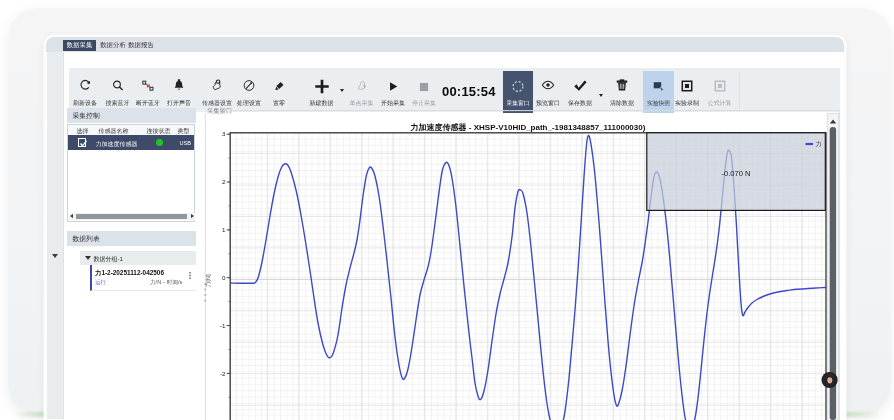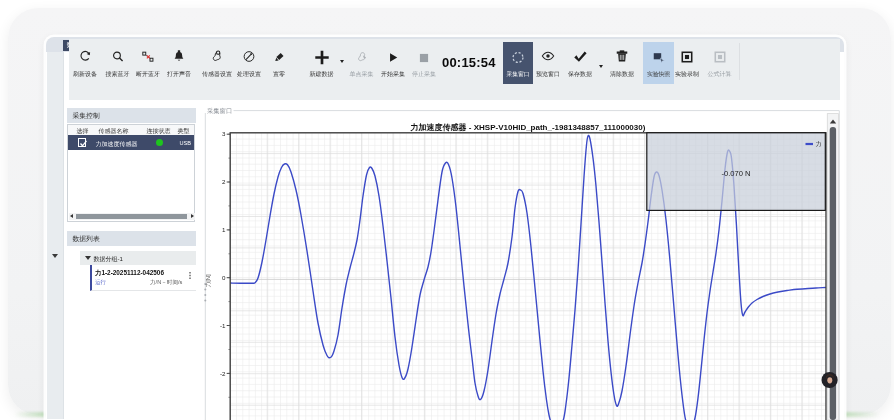--- a/index.html
+++ b/index.html
@@ -3,21 +3,21 @@
 *{margin:0;padding:0;box-sizing:border-box;font-family:"Liberation Sans",sans-serif}
 body{width:894px;height:420px;background:#fff;position:relative;overflow:hidden}
 .abs{position:absolute}
 .panel{left:8px;top:8px;width:883px;height:407px;border-radius:30px;background:linear-gradient(180deg,#f5f5f6 0%,#f2f3f4 70%,#eff0f1 100%);box-shadow:0 4px 14px rgba(0,0,0,0.07)}
 .glow{left:14px;top:412px;width:866px;height:5px;border-radius:3px;background:linear-gradient(90deg,rgba(150,200,140,0.0),rgba(150,205,140,0.55) 4%,rgba(160,210,150,0.5) 96%,rgba(150,200,140,0.0));filter:blur(1px)}
 .win{left:46px;top:37px;width:797.5px;height:383px;background:#fff;border-radius:8px 8px 0 0;box-shadow:0 0 0 2.5px rgba(255,255,255,0.9),0 2px 10px rgba(0,0,0,0.10)}
 .tabbar{left:0;top:0;width:797.5px;height:15.4px;background:#dde2e9;border-radius:8px 8px 0 0}
 .tab{position:absolute;top:3px;height:10.5px;font-size:6.4px;line-height:10.5px;text-align:center;color:#2c2c2c;white-space:nowrap}
 .tab.sel{background:#3d4964;color:#fff}
 .strip{left:1px;top:15.4px;width:17px;height:367px;background:#e8ecef;border-right:1px solid #dde2e6}
-.toolbar{left:23px;top:2px;width:770.5px;height:61px;background:#ebeef0}
+.toolbar{left:23px;top:31px;width:770.5px;height:44px;background:#ebeef0}
 .titem{position:absolute;top:0;height:45.5px;text-align:center}
 .titem .lab{position:absolute;left:0;bottom:6px;width:100%;font-size:6px;color:#333;white-space:nowrap;text-align:center}
 .titem .ico{position:absolute;top:10px;left:50%;transform:translateX(-50%)}
 .gray .lab{color:#9aa0a6}
 .tsep{position:absolute;top:4px;height:37px;width:1px;background:#dcdfe2}
 .timer{position:absolute;left:373px;top:15.5px;width:96px;font-size:13px;font-weight:bold;color:#0a0a0a;letter-spacing:0.2px}
 .darkbtn{position:absolute;left:434px;top:3px;width:30px;height:41.5px;background:#46536e}
 .darkbtn .lab{color:#fff}
 .bluebtn{position:absolute;left:574px;top:3px;width:31px;height:41.5px;background:#bdd3eb}
 .phead{background:#dce2e9;font-size:6.8px;color:#333;line-height:15px;padding-left:6px}

